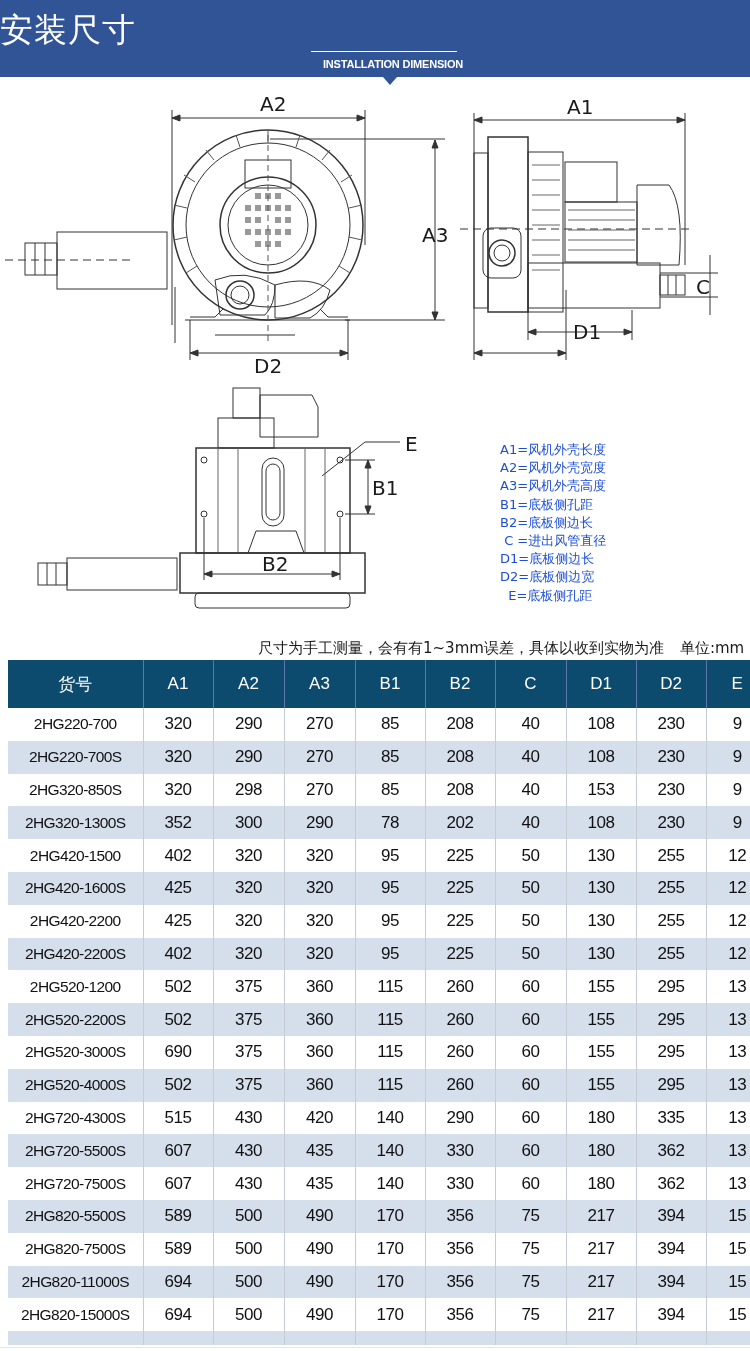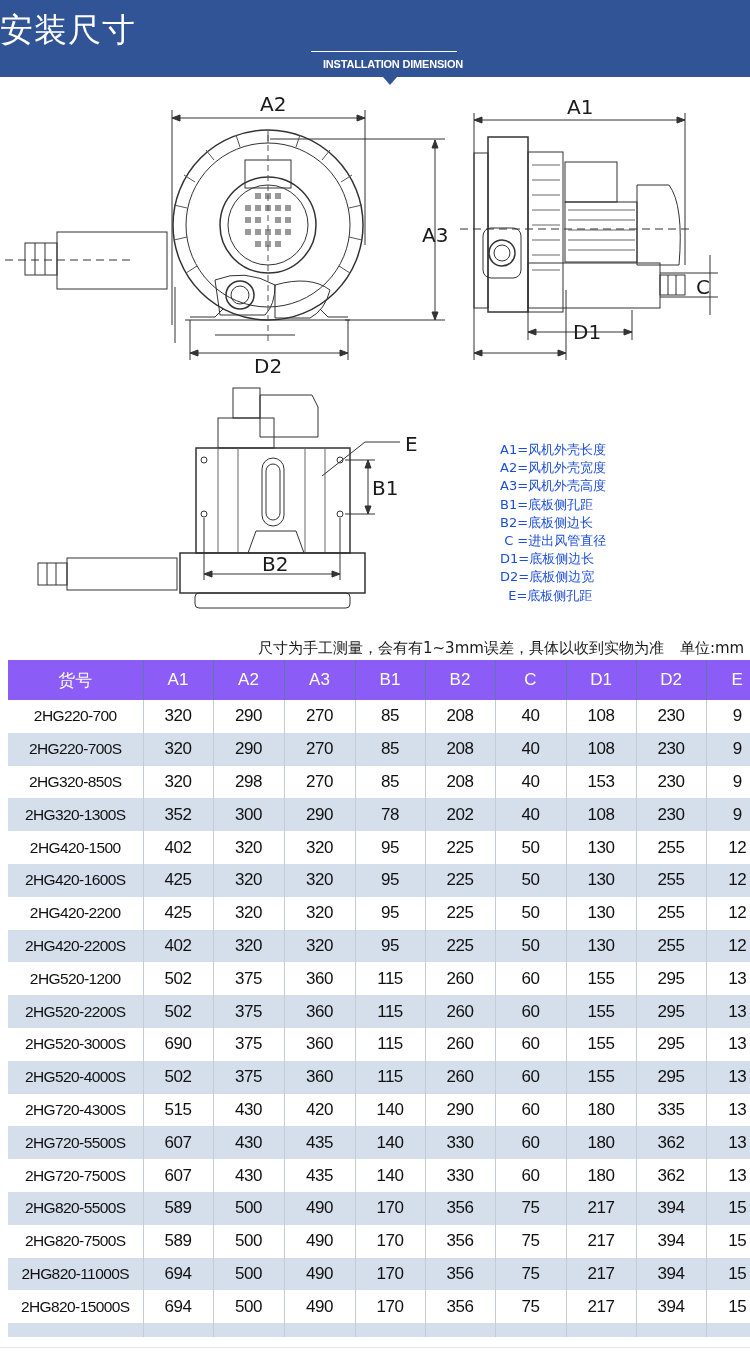--- a/index.html
+++ b/index.html
@@ -9,21 +9,21 @@
   .banner-rule { position: absolute; left: 217px; top: 51px; width: 100px; height: 1px; background: #fff; }
   .banner-sub { position: absolute; left: 0; width: 750px; top: 58px; text-align: center; color: #fff; font-size: 11px; font-weight: bold; letter-spacing: -0.2px; padding-left: 36px; }
   .banner-notch { position: absolute; left: 262px; top: 77px; width: 0; height: 0; border-left: 7px solid transparent; border-right: 7px solid transparent; border-top: 8px solid #315497; }
   .diagram { position: absolute; }
   .dimlabel { position: absolute; font-family: "DejaVu Sans", sans-serif; font-size: 20px; color: #1a1a1a; }
   .legend { position: absolute; left: 500px; top: 441px; font-family: "DejaVu Sans", sans-serif; font-size: 13px; color: #1d4ed8; line-height: 18.2px; }
   .legend div { white-space: nowrap; }
   .note { position: absolute; left: 258px; top: 639px; font-family: "DejaVu Sans", sans-serif; font-size: 15px; color: #1a1a1a; white-space: nowrap; }
   .note .unit { margin-left: 16px; }
   table.spec { position: absolute; left: 8px; top: 660px; border-collapse: collapse; table-layout: fixed; width: 760px; }
-  table.spec th { background: #8b5cf6; color: #fff; height: 40px; font-size: 17px; font-weight: normal; border-left: 1px solid #5b77ab; }
+  table.spec th { background: #0c4a6e; color: #fff; height: 48px; font-size: 17px; font-weight: normal; border-left: 1px solid #5b77ab; }
   table.spec th:first-child { border-left: none; font-family: "DejaVu Sans", sans-serif; }
   table.spec td { height: 32.8px; text-align: center; font-size: 17px; color: #111; border-left: 1px solid #c6ccd6; letter-spacing: -0.5px; }
   table.spec td:first-child { border-left: none; font-size: 15.5px; letter-spacing: -0.6px; margin-top: 22px; }
   table.spec tr.alt td { background: #d5deeb; }
   table.spec tr.filler td { height: 14px; background: #d5deeb; }
   .bottom-rule { position: absolute; left: 0; top: 1347px; width: 750px; height: 1px; background: #e3e6ea; }
 </style>
 </head>
 <body>
 

